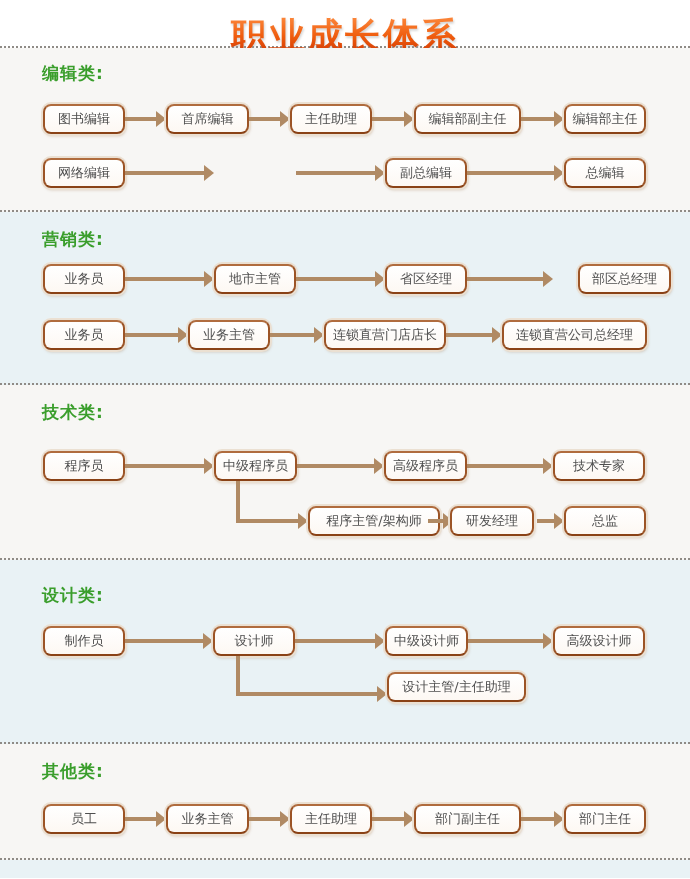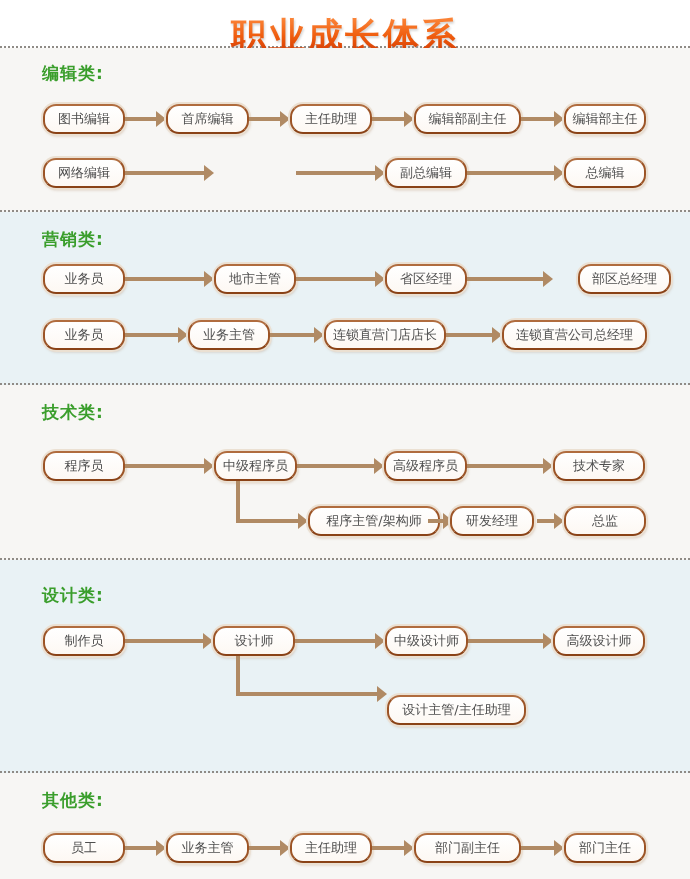--- a/index.html
+++ b/index.html
@@ -20,21 +20,21 @@
   .sec-gray { background:#f7f6f4; }
   .sec-blue { background:#e9f2f5; }
   .footer   { height:18px; background:#e9f2f5; }
 
   .cat-label { position:absolute; left:42px; font-size:17px; font-weight:bold;
                color:#3a9e2c; letter-spacing:1px; }
 
   .node { position:absolute; height:30px; box-sizing:border-box;
           background:linear-gradient(#ffffff,#fdf8f3);
           border:2px solid; border-color:#b06c3e #9c5426 #8a4216 #9c5426;
-          border-radius:13px;
+          border-radius:8px;
           box-shadow:0 0 0 2px #ebe0d2, 1px 2px 3px rgba(145,100,60,.35);
           font-size:13px; color:#4f4f4f; text-align:center; line-height:25px;
           white-space:nowrap; }
 
   .arrow { position:absolute; height:16px; }
   .arrow::before { content:""; position:absolute; left:0; right:8px; top:6px;
                    height:4px; background:#b08a64; }
   .arrow::after  { content:""; position:absolute; right:0; top:0; width:0; height:0;
                    border-left:10px solid #b08a64;
                    border-top:8px solid transparent; border-bottom:8px solid transparent; }
@@ -104,35 +104,35 @@
     <div class="vline" style="left:236px;top:96px;height:42px"></div>
     <div class="arrow" style="left:236px;top:128px;width:72px"></div>
 
     <div class="node" style="left:308px;top:121px;width:132px">程序主管/架构师</div>
     <div class="arrow" style="left:428px;top:128px;width:25px"></div>
     <div class="node" style="left:450px;top:121px;width:84px">研发经理</div>
     <div class="arrow" style="left:537px;top:128px;width:27px"></div>
     <div class="node" style="left:564px;top:121px;width:82px">总监</div>
   </div>
 
-  <div class="section sec-blue" style="height:213px">
+  <div class="section sec-blue" style="height:184px">
     <div class="cat-label" style="top:24px">设计类:</div>
 
     <div class="node" style="left:43px;top:66px;width:82px">制作员</div>
     <div class="arrow" style="left:125px;top:73px;width:88px"></div>
     <div class="node" style="left:213px;top:66px;width:82px">设计师</div>
     <div class="arrow" style="left:295px;top:73px;width:90px"></div>
     <div class="node" style="left:385px;top:66px;width:83px">中级设计师</div>
     <div class="arrow" style="left:468px;top:73px;width:85px"></div>
     <div class="node" style="left:553px;top:66px;width:92px">高级设计师</div>
 
     <div class="vline" style="left:236px;top:96px;height:40px"></div>
     <div class="arrow" style="left:236px;top:126px;width:151px"></div>
 
-    <div class="node" style="left:387px;top:135px;width:139px">设计主管/主任助理</div>
+    <div class="node" style="left:387px;top:112px;width:139px">设计主管/主任助理</div>
   </div>
 
   <div class="section sec-gray" style="height:116px">
     <div class="cat-label" style="top:16px">其他类:</div>
 
     <div class="node" style="left:43px;top:60px;width:82px">员工</div>
     <div class="arrow" style="left:125px;top:67px;width:41px"></div>
     <div class="node" style="left:166px;top:60px;width:83px">业务主管</div>
     <div class="arrow" style="left:249px;top:67px;width:41px"></div>
     <div class="node" style="left:290px;top:60px;width:82px">主任助理</div>

